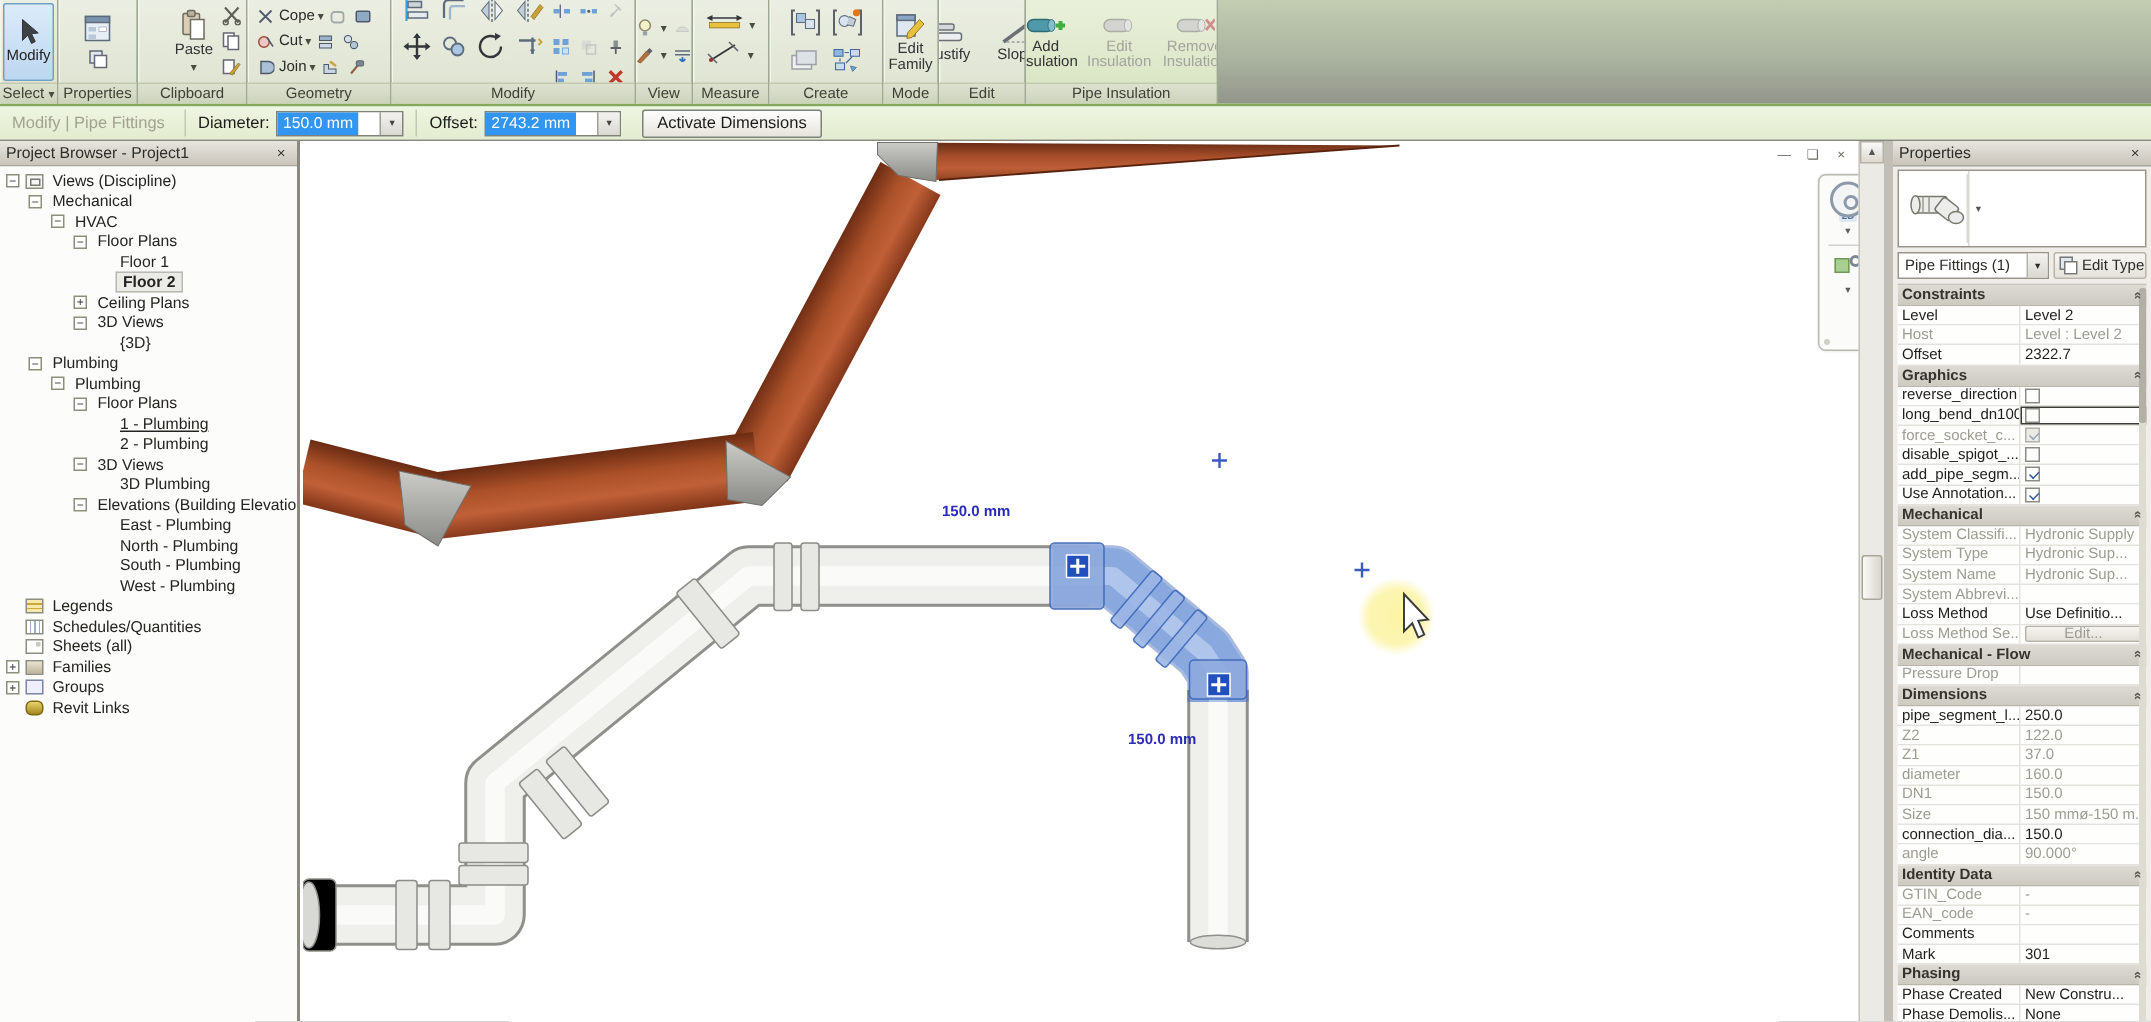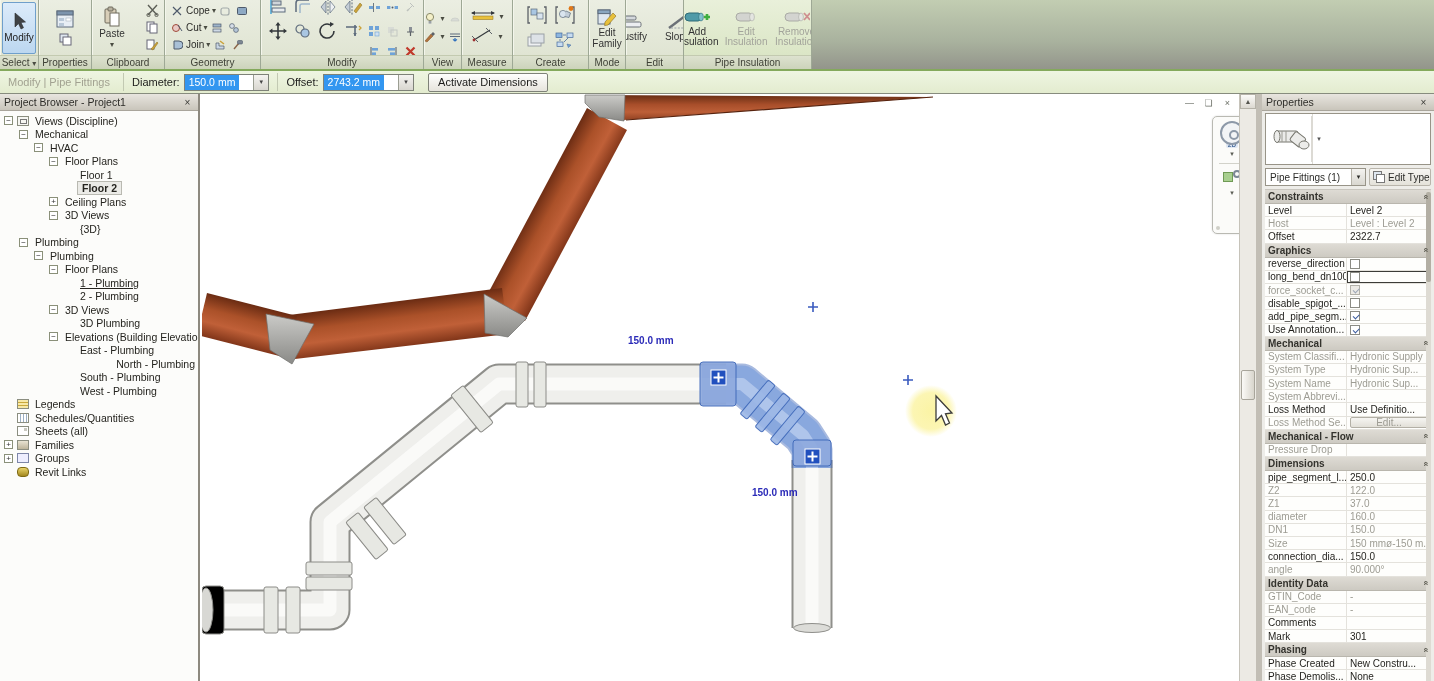--- a/index.html
+++ b/index.html
@@ -178,21 +178,21 @@
           <svg width="13" height="13" viewBox="0 0 13 13">
               <rect x="1" y="1" width="8" height="8" fill="#dfe7f0" stroke="#667"></rect>
               <rect x="4" y="4" width="8" height="8" fill="#fff" stroke="#667"></rect>
             </svg>
         </span>
       </div>
       <div class="rp-label"><span>Properties</span></div>
     </div>
 
     <div class="rp" style="width:73px">
-      <div class="rp-body" style="gap:17px;">
+      <div class="rp-body" style="gap:2px;justify-content:flex-end;">
         <div class="rbig">
           <svg width="20" height="22" viewBox="0 0 20 22">
               <rect x="3" y="3" width="11" height="14" rx="1" fill="#d8ceb8" stroke="#6e6a5c"></rect>
               <rect x="6" y="1" width="5" height="4" rx="1" fill="#b8b2a0" stroke="#6e6a5c"></rect>
               <rect x="8" y="7" width="9" height="13" fill="#fff" stroke="#6e6a5c"></rect>
             </svg>
           <span>Paste</span>
           <span class="caret">▾</span>
         </div>
         <div class="mgrid">
@@ -670,21 +670,21 @@
           <span class="tlabel">3D Plumbing</span>
         </div>
         <div class="tree-row" style="padding-left: 49px;">
           <span class="exp">−</span>
           <span class="tlabel">Elevations (Building Elevation)</span>
         </div>
         <div class="tree-row" style="padding-left: 64px;">
           <span class="exp spacer"></span>
           <span class="tlabel">East - Plumbing</span>
         </div>
-        <div class="tree-row" style="padding-left: 64px; justify-content: flex-end;">
+        <div class="tree-row" style="padding-left: 64px;">
           <span class="exp spacer"></span>
           <span class="tlabel">North - Plumbing</span>
         </div>
         <div class="tree-row" style="padding-left: 64px;">
           <span class="exp spacer"></span>
           <span class="tlabel">South - Plumbing</span>
         </div>
         <div class="tree-row" style="padding-left: 64px;">
           <span class="exp spacer"></span>
           <span class="tlabel">West - Plumbing</span>

